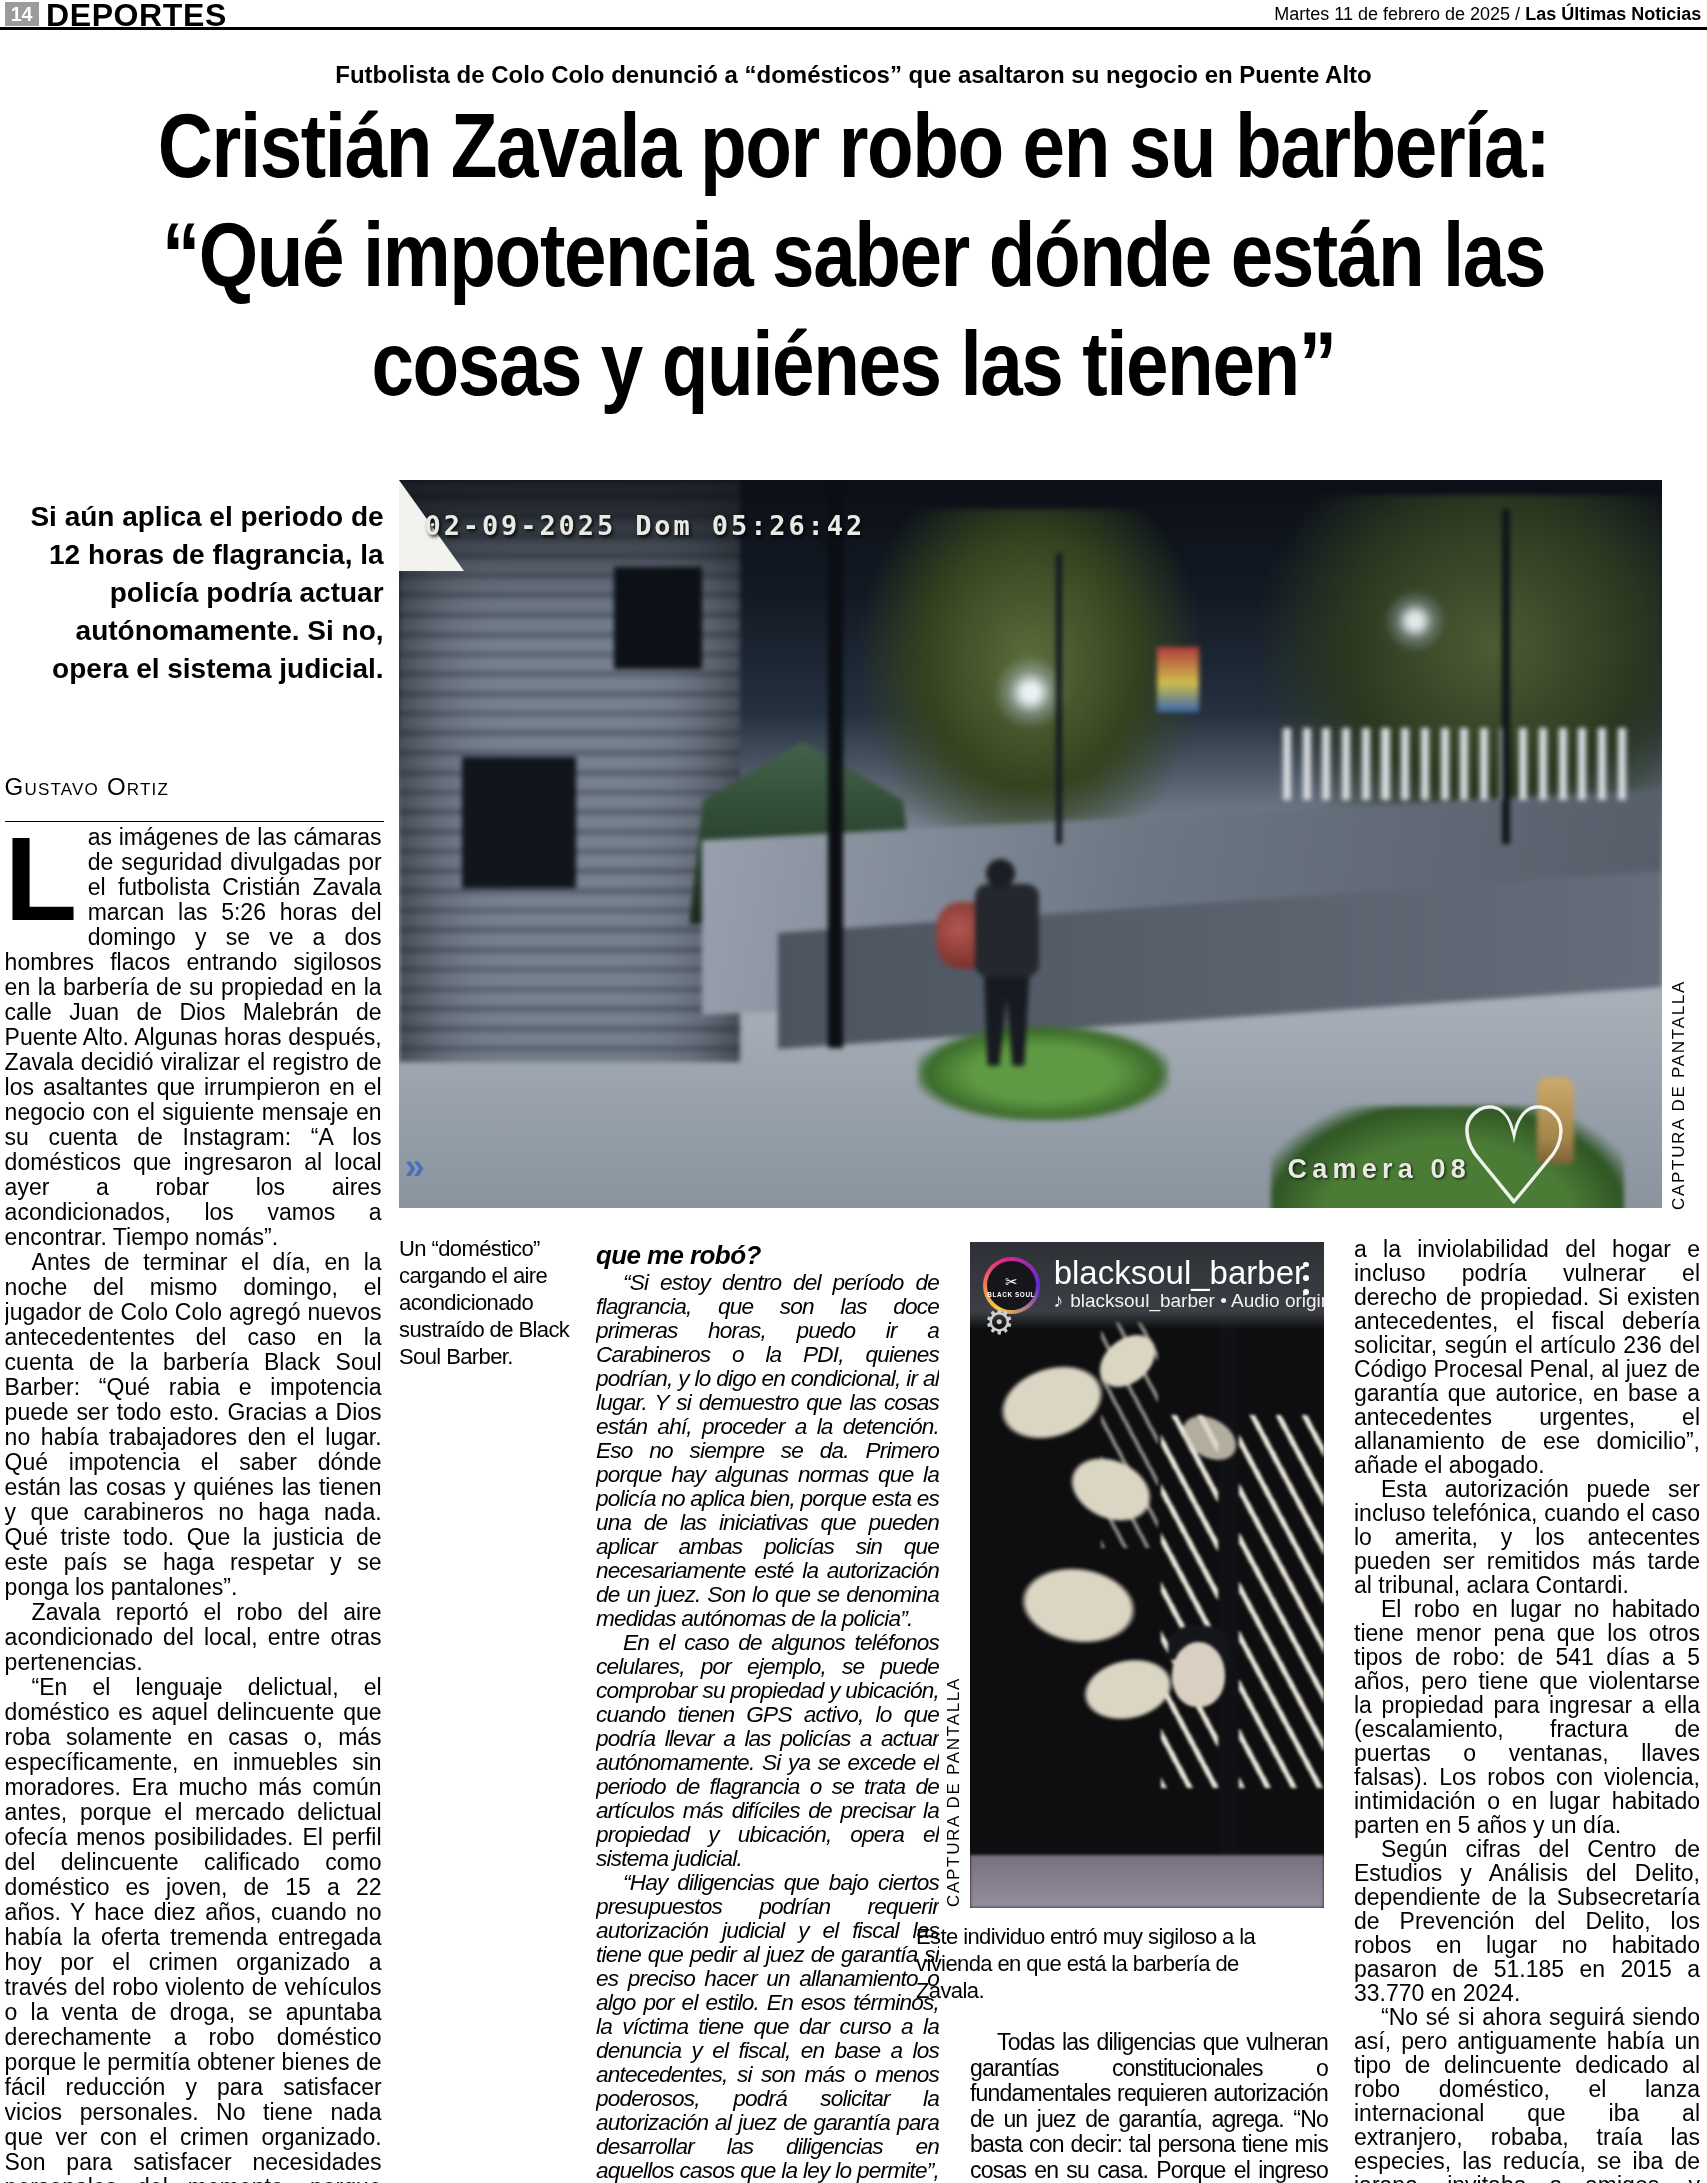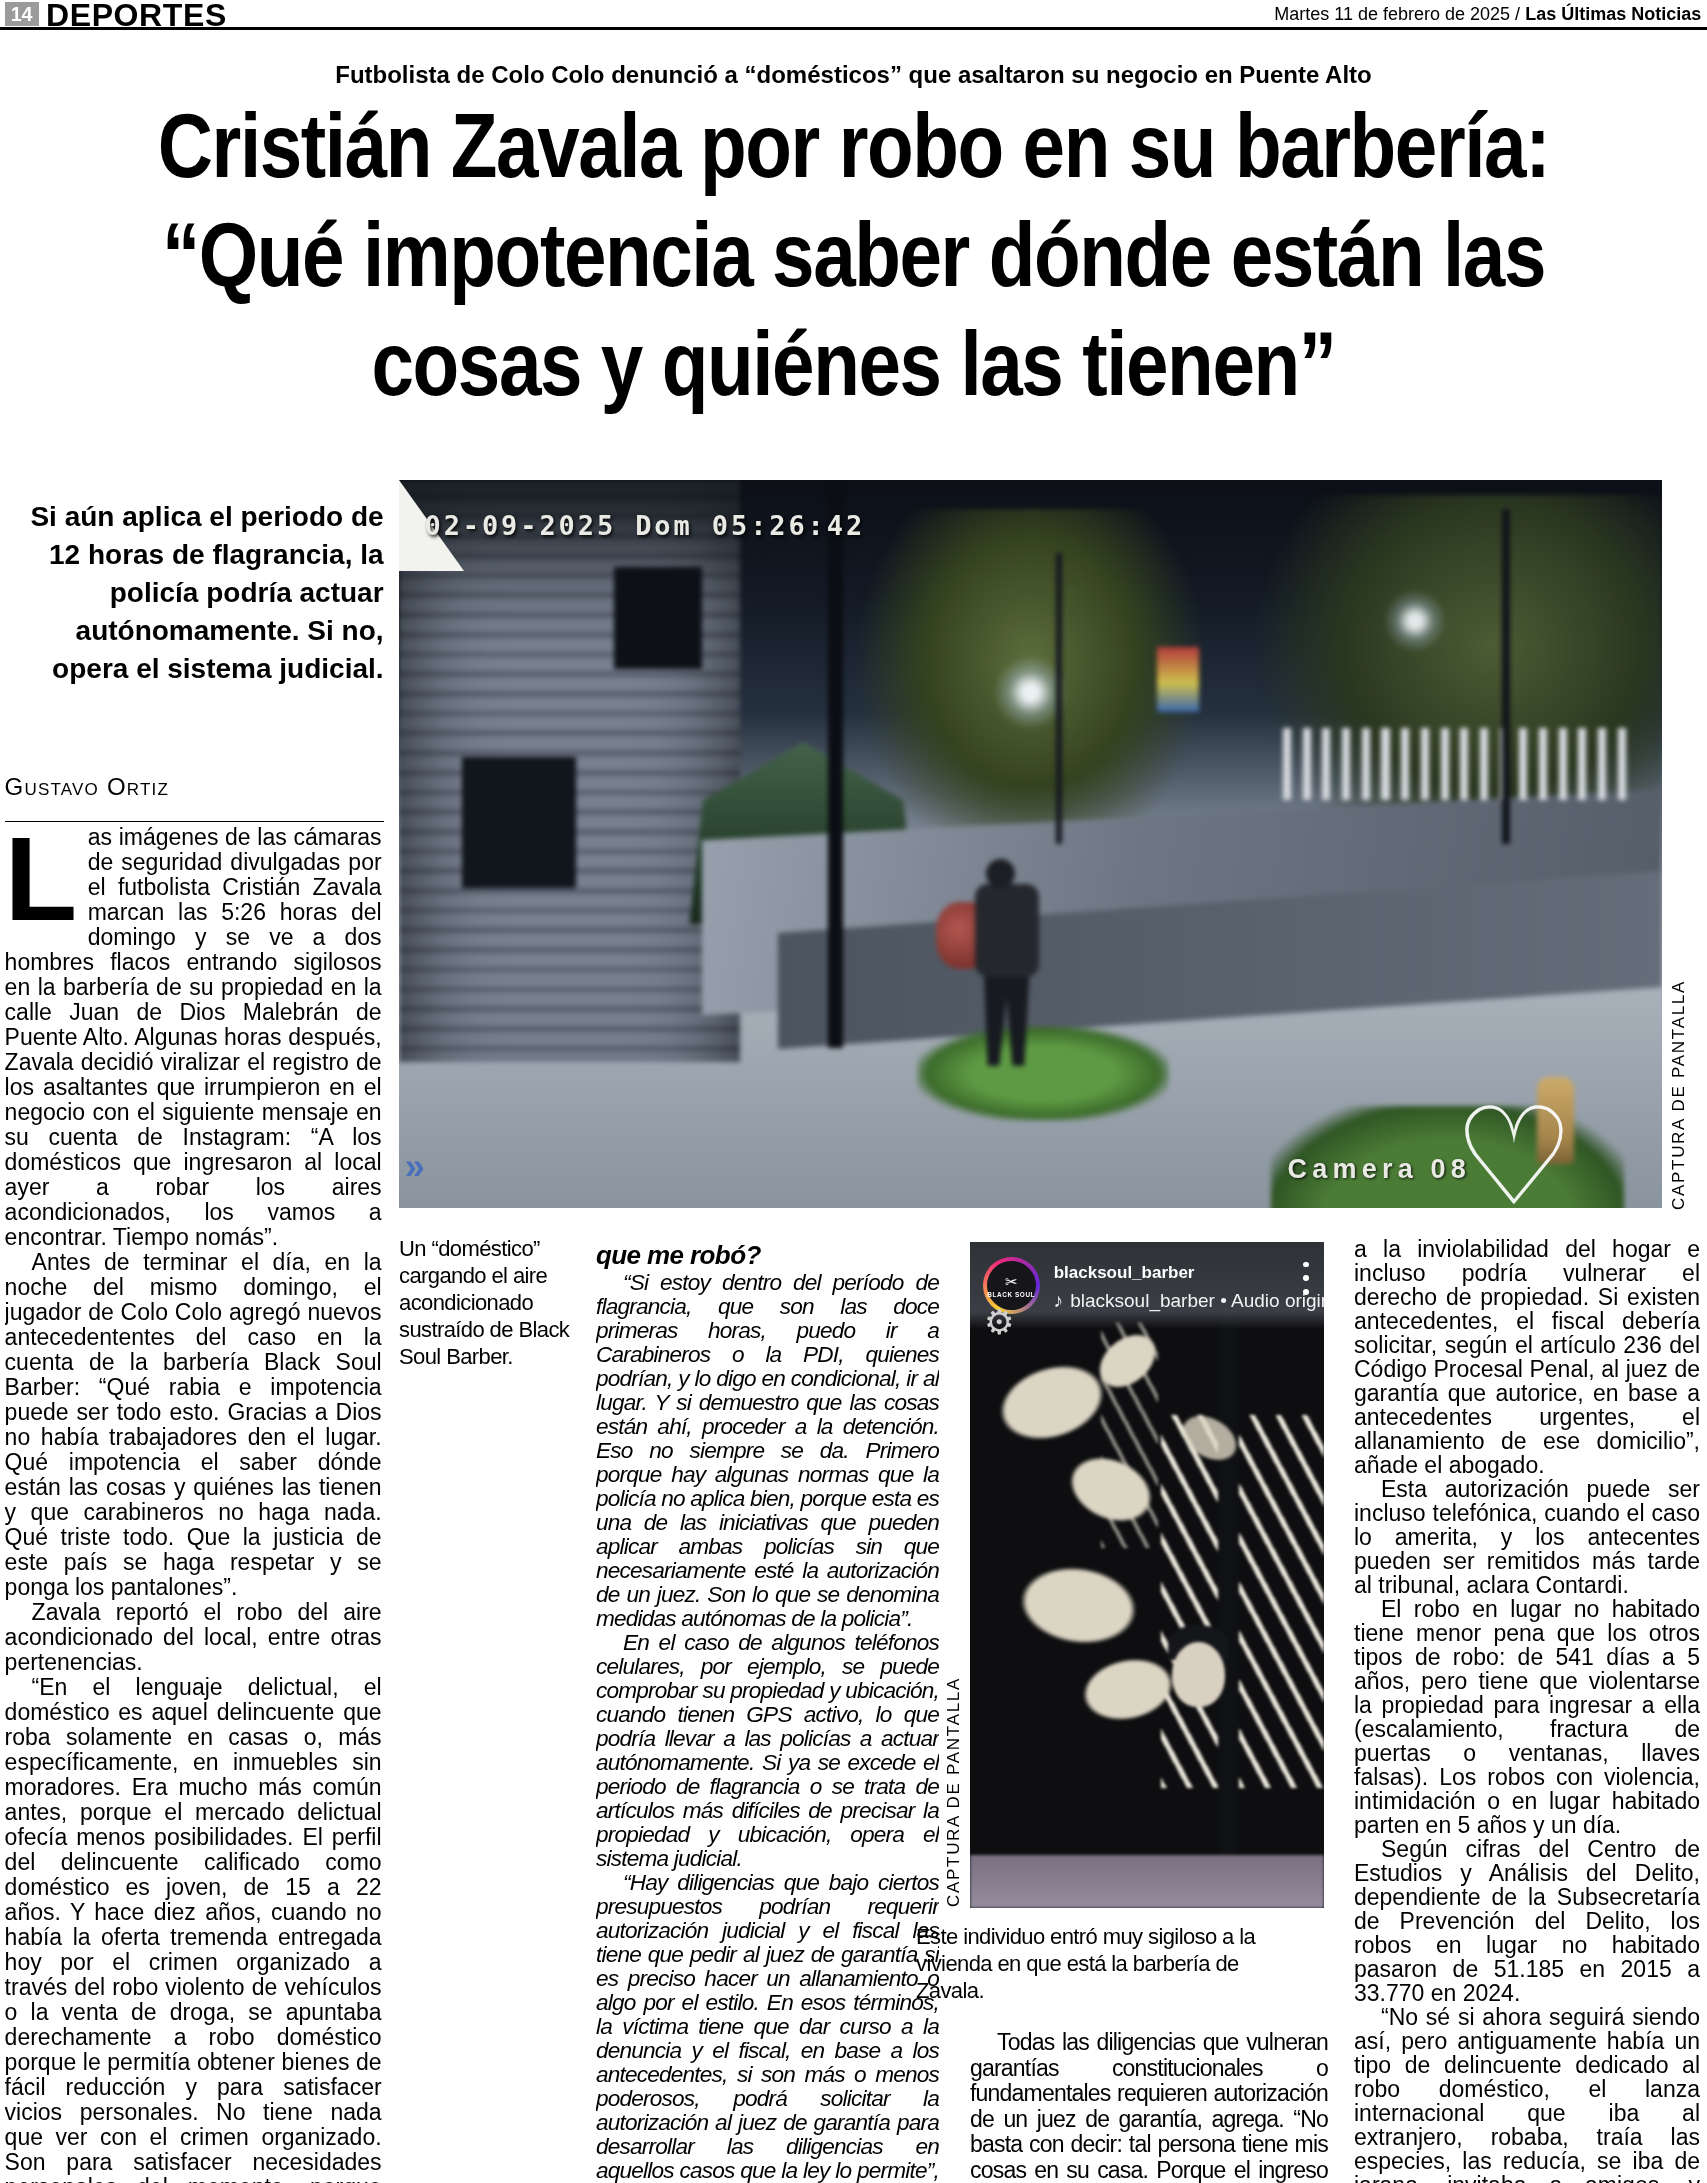--- a/index.html
+++ b/index.html
@@ -110,21 +110,21 @@
              background:linear-gradient(180deg,#2e3136 0%,#3b3f45 80%,rgba(59,63,69,0) 100%);
              display:flex;align-items:center;padding:0 12.7px;box-sizing:border-box;}
   .ig-avatar{width:57px;height:57px;border-radius:50%;flex:0 0 auto;
              background:conic-gradient(from 210deg,#f9ce34,#ee2a7b,#6228d7,#f9ce34);
              display:flex;align-items:center;justify-content:center;}
   .ig-avatar-inner{width:49px;height:49px;border-radius:50%;background:#15151a;color:#fff;
                    display:flex;flex-direction:column;align-items:center;justify-content:center;
                    font-size:15px;}
   .ig-avatar-inner .logo-text{font-size:6.4px;font-weight:700;letter-spacing:0.6px;}
   .ig-head-text{margin-left:14px;color:#fff;min-width:0;}
-  .ig-user{font-size:17px;font-weight:700;line-height:30px;}
+  .ig-user{font-size:33px;font-weight:400;line-height:30px;}
   .ig-audio{font-size:19px;line-height:25.5px;color:#f2f2f2;white-space:nowrap;}
   .ig-audio .note{margin-right:7px;}
   .ig-menu{position:absolute;right:15px;top:19.7px;display:flex;flex-direction:column;gap:8px;}
   .ig-menu i{width:5.8px;height:5.8px;border-radius:50%;background:#fff;}
   .ig-gear{position:absolute;left:14px;top:60px;z-index:4;font-size:34px;color:#cfcfcf;
            font-family:"DejaVu Sans",sans-serif;}
   .ig-art{position:absolute;inset:0;filter:blur(1.7px);}
   .ig-stripes{position:absolute;right:0;top:26%;width:46%;height:56%;
               background:repeating-linear-gradient(62deg,#ece8db 0 5.2px,rgba(0,0,0,0) 5.2px 23px);}
   .ig-stripes2{position:absolute;right:47%;top:12%;width:16%;height:34%;opacity:.55;

